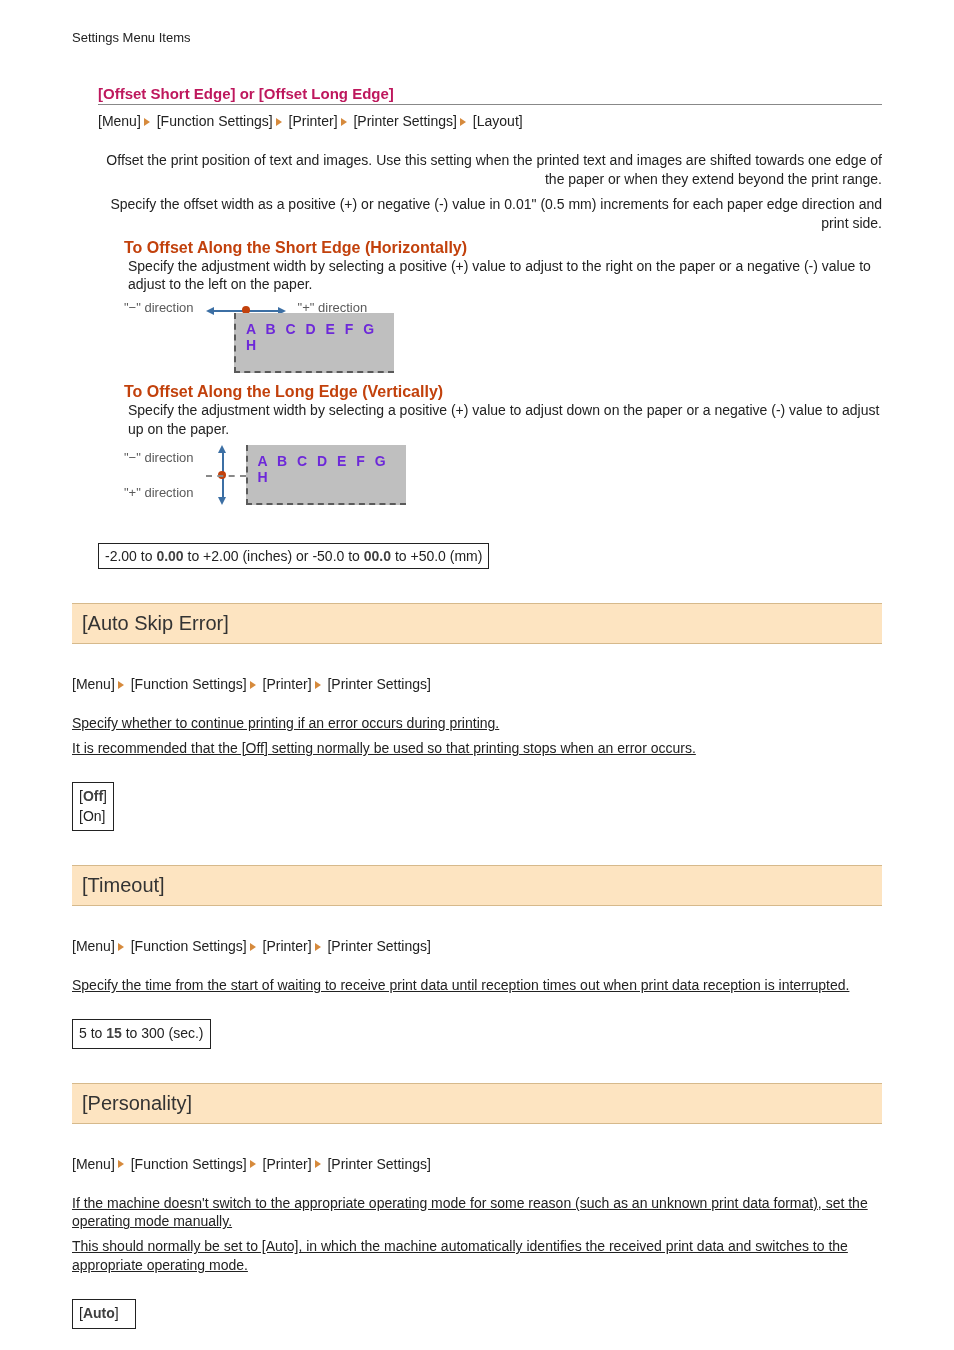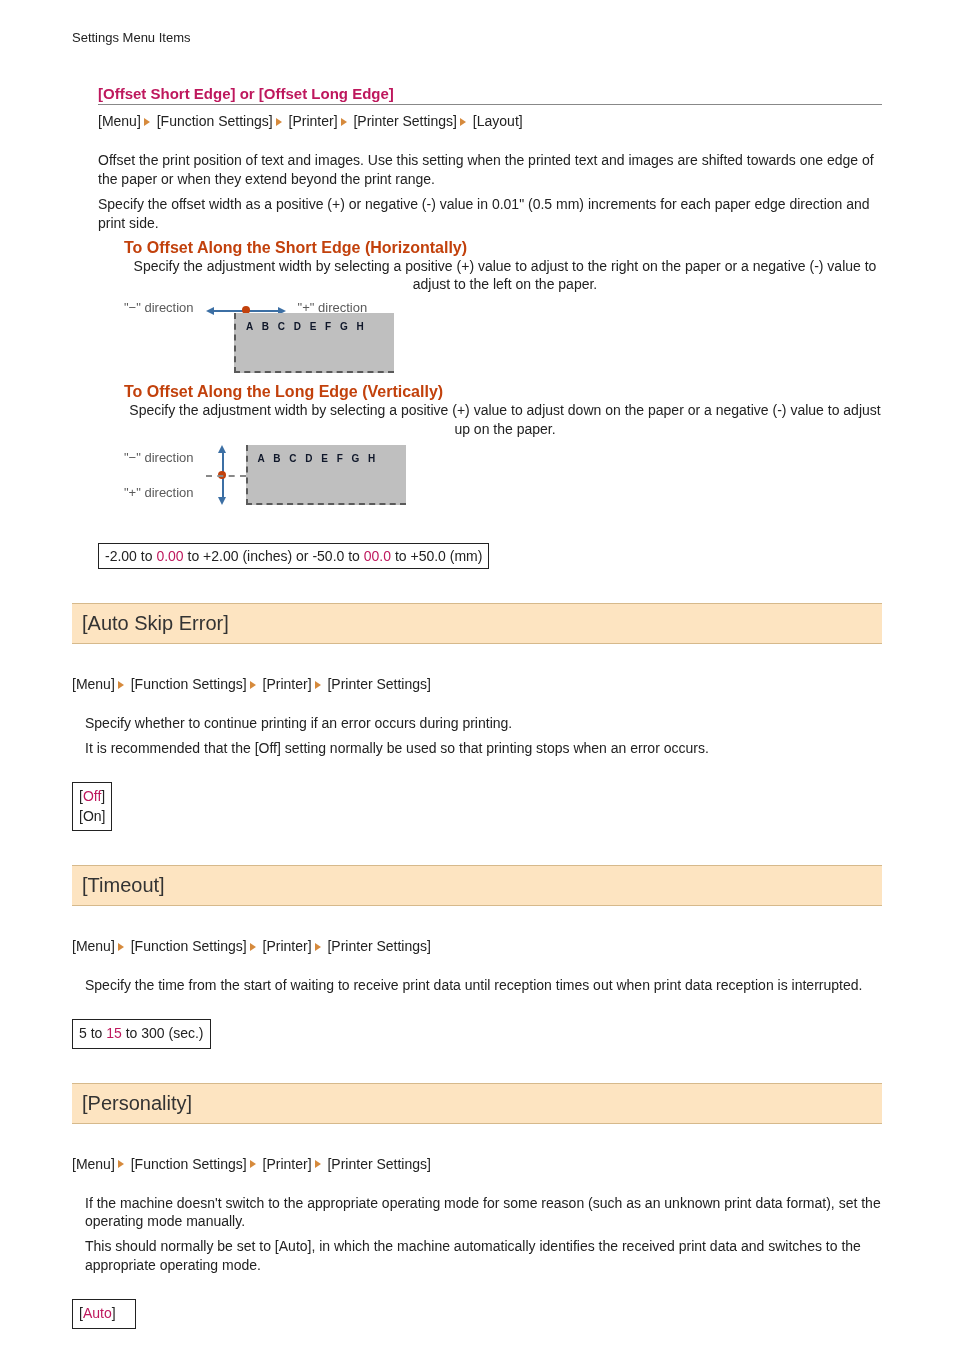--- a/index.html
+++ b/index.html
@@ -36,53 +36,53 @@
   .bc-arrow {
     display:inline-block;
     width:0;height:0;
     border-top:4px solid transparent;
     border-bottom:4px solid transparent;
     border-left:6px solid #d68a3c;
     margin:0 3px 1px 3px;
     vertical-align:middle;
   }
   .paragraph {
-    margin-left: 26px;
+    margin-left: 20px;
     margin-bottom: 6px;
     line-height: 1.35;
+    text-align: right;
   }
   .subsubheading {
     color: #c2410c;
     font-weight: bold;
     font-size: 16px;
     margin-left: 52px;
     margin-top: 4px;
   }
   .indented-paragraph {
     margin-left: 56px;
     line-height: 1.35;
     margin-bottom: 4px;
-    text-align: center;
   }
   .diagram {
     margin-left: 52px;
     margin-top: 6px;
     margin-bottom: 10px;
   }
   .sheet {
     width: 160px;
     height: 60px;
     background: #bfbfbf;
     border-left: 2px dashed #5a5a5a;
     border-bottom: 2px dashed #5a5a5a;
     position: relative;
-    color:#0f172a;
+    color:#6d28d9;
     font-weight:bold;
     letter-spacing:3px;
-    font-size:10px;
+    font-size:14px;
     padding-left:10px;
     padding-top:8px;
     box-sizing:border-box;
   }
   .value-box {
     display:inline-block;
     border:1px solid #222;
     padding:4px 6px;
     margin-left:26px;
     margin-top:28px;
@@ -97,33 +97,34 @@
     margin-top:34px;
     margin-bottom:0;
     color:#333;
   }
   .breadcrumb-root {
     margin-left:0;
     margin-bottom:22px;
     margin-top:32px;
   }
   .paragraph-root {
-    margin-left:13px;
+    margin-left:0;
     margin-bottom:6px;
     line-height:1.35;
+    text-decoration:underline;
   }
   .value-box-root {
     display:inline-block;
     border:1px solid #222;
     padding:4px 6px;
     margin-top:18px;
     font-size:14px;
     line-height:1.4;
   }
-  .bold-orange { color:#be185d; font-weight:normal; }
+  .bold-orange { color:#404040; font-weight:bold; }
   .page-num { margin-top:56px; font-size:13px;font-style:italic; }
   .h-row { display:flex; align-items:center; gap:12px; }
   .dir-label { color:#5a5a5a; font-size:13px; }
   .arrow-h {
     position:relative; width:80px; height:10px;
   }
   .arrow-h::before, .arrow-h::after {
     content:""; position:absolute; top:4px; width:0;height:0;
     border-top:4px solid transparent; border-bottom:4px solid transparent;
   }

